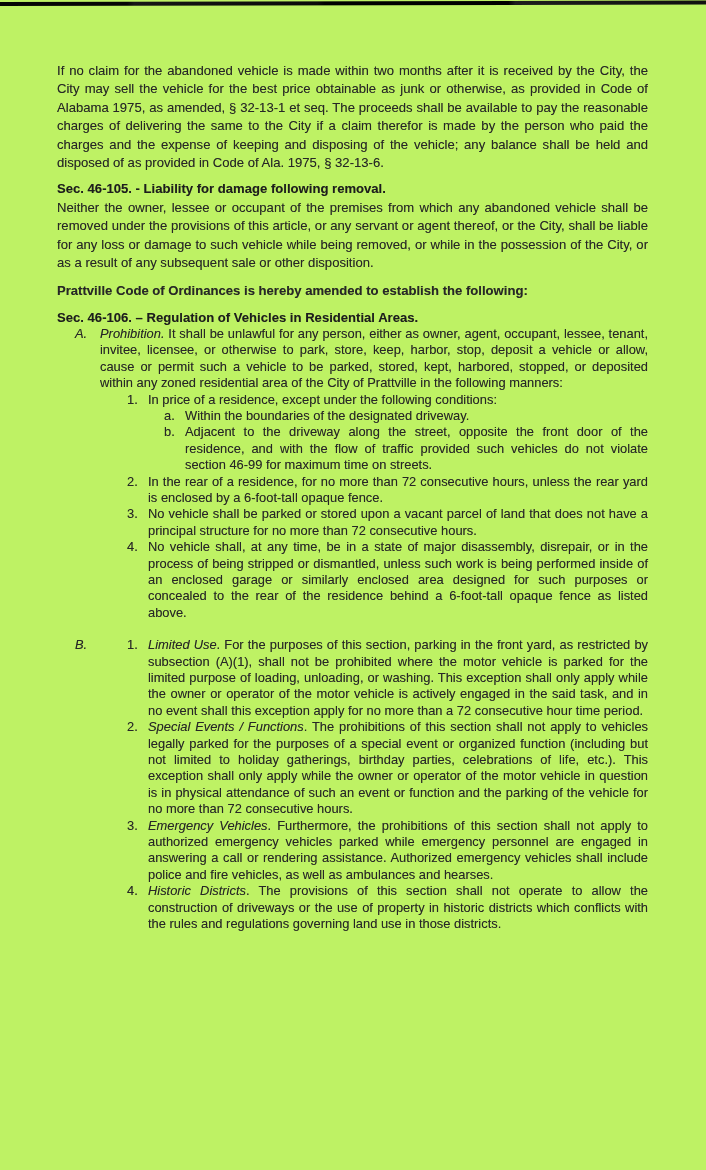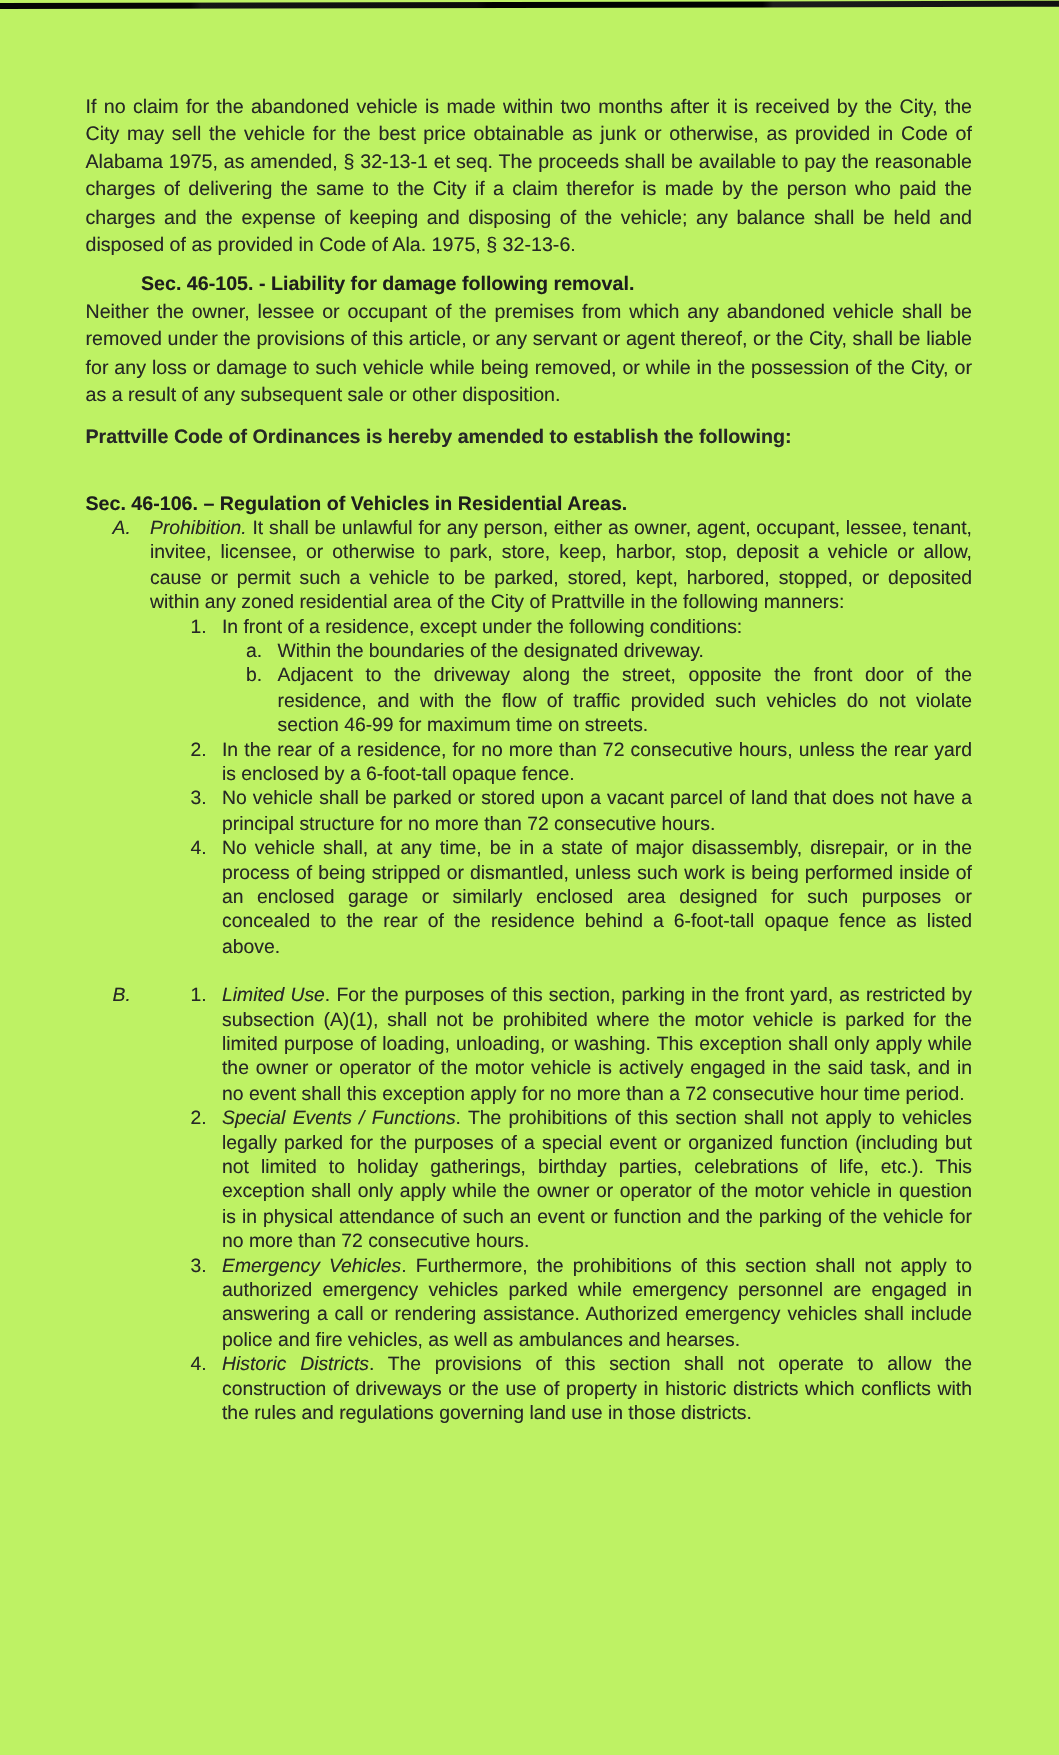--- a/index.html
+++ b/index.html
@@ -25,24 +25,24 @@
     transform-origin:left center;
   }
   .content {
     position:absolute; left:57px; top:62px; width:591px;
     font-size:13.1px; line-height:18.4px;
     text-shadow:0 0 0.4px rgba(20,20,20,0.35);
   }
   .justify { text-align:justify; }
   p { margin:0; }
   .heading { font-weight:bold; color:#1d1d1d; }
-  .h105 { margin-top:8px;margin-left:37px; }
+  .h105 { margin-top:8px; }
   .ordained { margin-top:10px; text-indent:43px; }
   .ordained-line2 { margin-top:10px;font-weight:bold; }
-  .h106 { margin-top:26px; line-height:17px; }
+  .h106 { margin-top:8px; line-height:17px; }
   .bold { font-weight:bold; }
   .italic { font-style:italic; }
 
   
   .outline { line-height:16.4px; font-size:12.9px; }
   .row { display:flex; }
   .lvlA { margin-left:18px; }
   .lvlA > .lbl { flex:0 0 25px; }
   .lvl1 { margin-left:27px; }
   .lvl1 > .lbl { flex:0 0 21px; }
@@ -71,21 +71,21 @@
     <div class="outline">
 
       <div class="row lvlA">
         <span class="lbl italic">A.</span>
         <div class="bd">
           <div class="justify"><span class="italic">Prohibition.</span><span> It shall be unlawful for any person, either as owner, agent, occupant, lessee, tenant, invitee, licensee, or otherwise to park, store, keep, harbor, stop, deposit a vehicle or allow, cause or permit such a vehicle to be parked, stored, kept, harbored, stopped, or deposited within any zoned residential area of the City of Prattville in the following manners:</span></div>
 
           <div class="row lvl1">
             <span class="lbl">1.</span>
             <div class="bd">
-              <div>In front of a residence, except under the following conditions:</div>
+              <div>In price of a residence, except under the following conditions:</div>
               <div class="row lvl2">
                 <span class="lbl">a.</span>
                 <div class="bd justify">Within the boundaries of the designated driveway.</div>
               </div>
               <div class="row lvl2">
                 <span class="lbl">b.</span>
                 <div class="bd justify">Adjacent to the driveway along the street, opposite the front door of the residence, and with the flow of traffic provided such vehicles do not violate section 46-99 for maximum time on streets.</div>
               </div>
             </div>
           </div>

